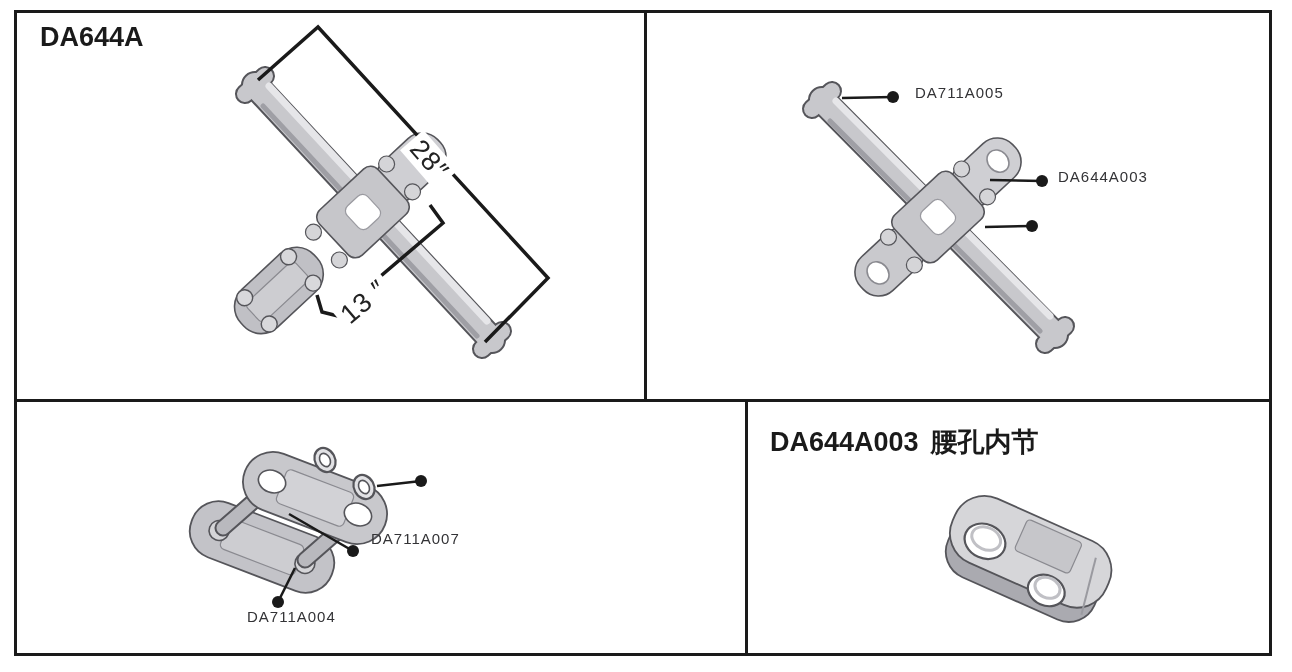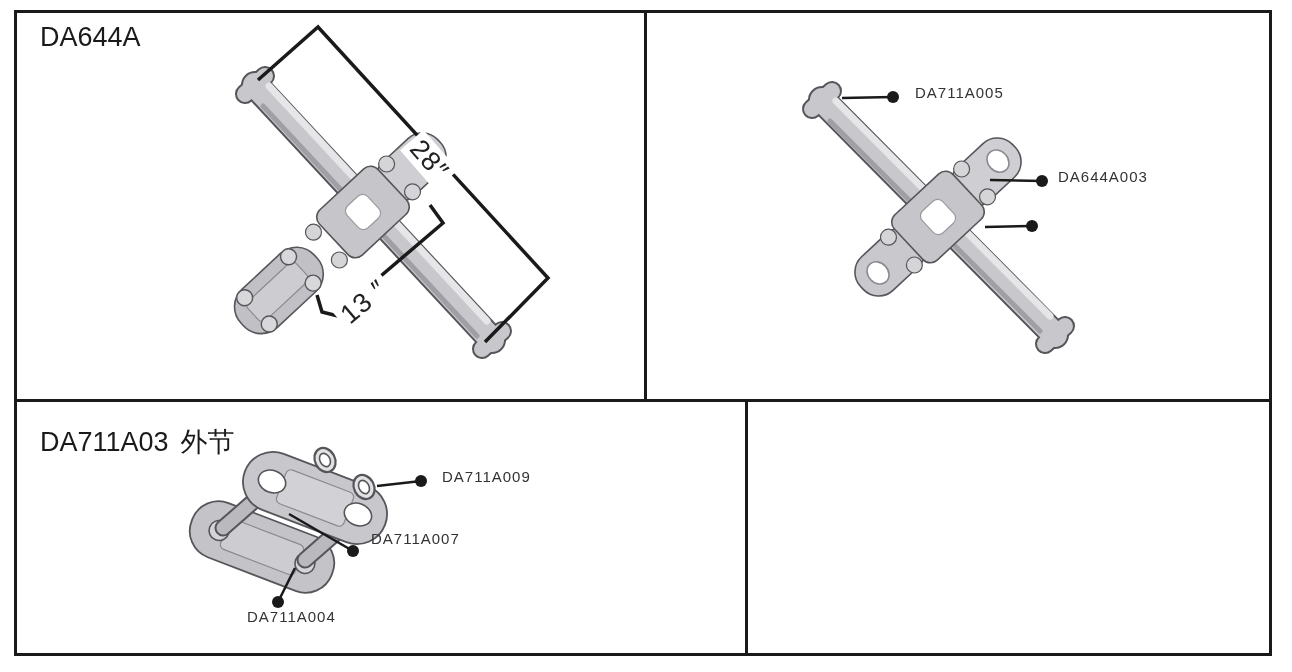--- a/index.html
+++ b/index.html
@@ -3,21 +3,21 @@
 <meta charset="utf-8">
 <style>
   html,body{margin:0;padding:0;background:#ffffff;}
   #stage{position:relative;width:1292px;height:672px;background:#fff;overflow:hidden;
          font-family:"Liberation Sans",sans-serif;}
   .frame{position:absolute;left:14px;top:10px;width:1258px;height:646px;
          border:3px solid #1a1a1a;box-sizing:border-box;}
   .divider{position:absolute;background:#1a1a1a;}
   .panel{position:absolute;}
   .panel svg{position:absolute;left:0;top:0;width:100%;height:100%;}
-  .panel-title{position:absolute;font-weight:normal;font-size:27px;color:#1a1a1a;white-space:nowrap;}
+  .panel-title{position:absolute;font-weight:bold;font-size:27px;color:#1a1a1a;white-space:nowrap;}
   .panel-title .cjk{margin-left:12px;}
   .callout-label{position:absolute;font-size:15px;font-weight:400;letter-spacing:1px;
                  color:#333336;white-space:nowrap;}
   .dim-label{position:absolute;font-size:27px;font-weight:400;letter-spacing:1px;color:#222;
              background:#fff;padding:0 5px;white-space:nowrap;transform-origin:center;}
 </style>
 </head>
 <body>
 
 <div id="stage">
@@ -146,22 +146,35 @@
 
       <g stroke="#1a1a1a" stroke-width="2.5">
         <line x1="360" y1="84" x2="404" y2="79"></line>
         <line x1="272" y1="112" x2="336" y2="149"></line>
         <line x1="278" y1="166" x2="261" y2="200"></line>
       </g>
       <circle cx="404" cy="79" r="6" fill="#1a1a1a"></circle>
       <circle cx="336" cy="149" r="6" fill="#1a1a1a"></circle>
       <circle cx="261" cy="200" r="6" fill="#1a1a1a"></circle>
     </svg>
-    <div class="panel-title" style="left:23px;top:22px;">
-      <span>DA711A03</span><span class="cjk">外节</span>
-    </div>
-    <div class="callout-label" style="left:425px;top:66px;">DA711A009</div>
     <div class="callout-label" style="left:354px;top:128px;">DA711A007</div>
     <div class="callout-label" style="left:230px;top:206px;">DA711A004</div>
   </div>
 
+  <div class="panel" style="left:748px;top:402px;width:527px;height:257px;">
+    <svg viewBox="0 0 527 257">
+      <g transform="translate(279,158) rotate(24)">
+        <rect x="-80" y="-18" width="160" height="60" rx="28" fill="#aaaab0" stroke="#55555a" stroke-width="1.8"></rect>
+        <rect x="-84" y="-44" width="168" height="70" rx="32" fill="#d6d6d9" stroke="#55555a" stroke-width="1.8"></rect>
+        <rect x="-16" y="-38" width="60" height="34" rx="4" fill="#c6c6ca" stroke="#8a8a90" stroke-width="1.2"></rect>
+        <ellipse cx="-46" cy="0" rx="21" ry="17" fill="#ffffff" stroke="#55555a" stroke-width="2.2"></ellipse>
+        <ellipse cx="-46" cy="-3" rx="15" ry="11" fill="none" stroke="#c0c0c5" stroke-width="3"></ellipse>
+        <ellipse cx="30" cy="20" rx="19" ry="15" fill="#ffffff" stroke="#55555a" stroke-width="2.2"></ellipse>
+        <ellipse cx="30" cy="17" rx="13" ry="10" fill="none" stroke="#c0c0c5" stroke-width="3"></ellipse>
+        <line x1="62" y1="-30" x2="72" y2="28" stroke="#9a9aa0" stroke-width="2"></line>
+      </g>
+    </svg>
+    <div class="panel-title" style="left:22px;top:22px;">
+      <span>DA644A003</span><span class="cjk">腰孔内节</span>
+    </div>
+  </div>
 
 </div>
 
 </body></html>

